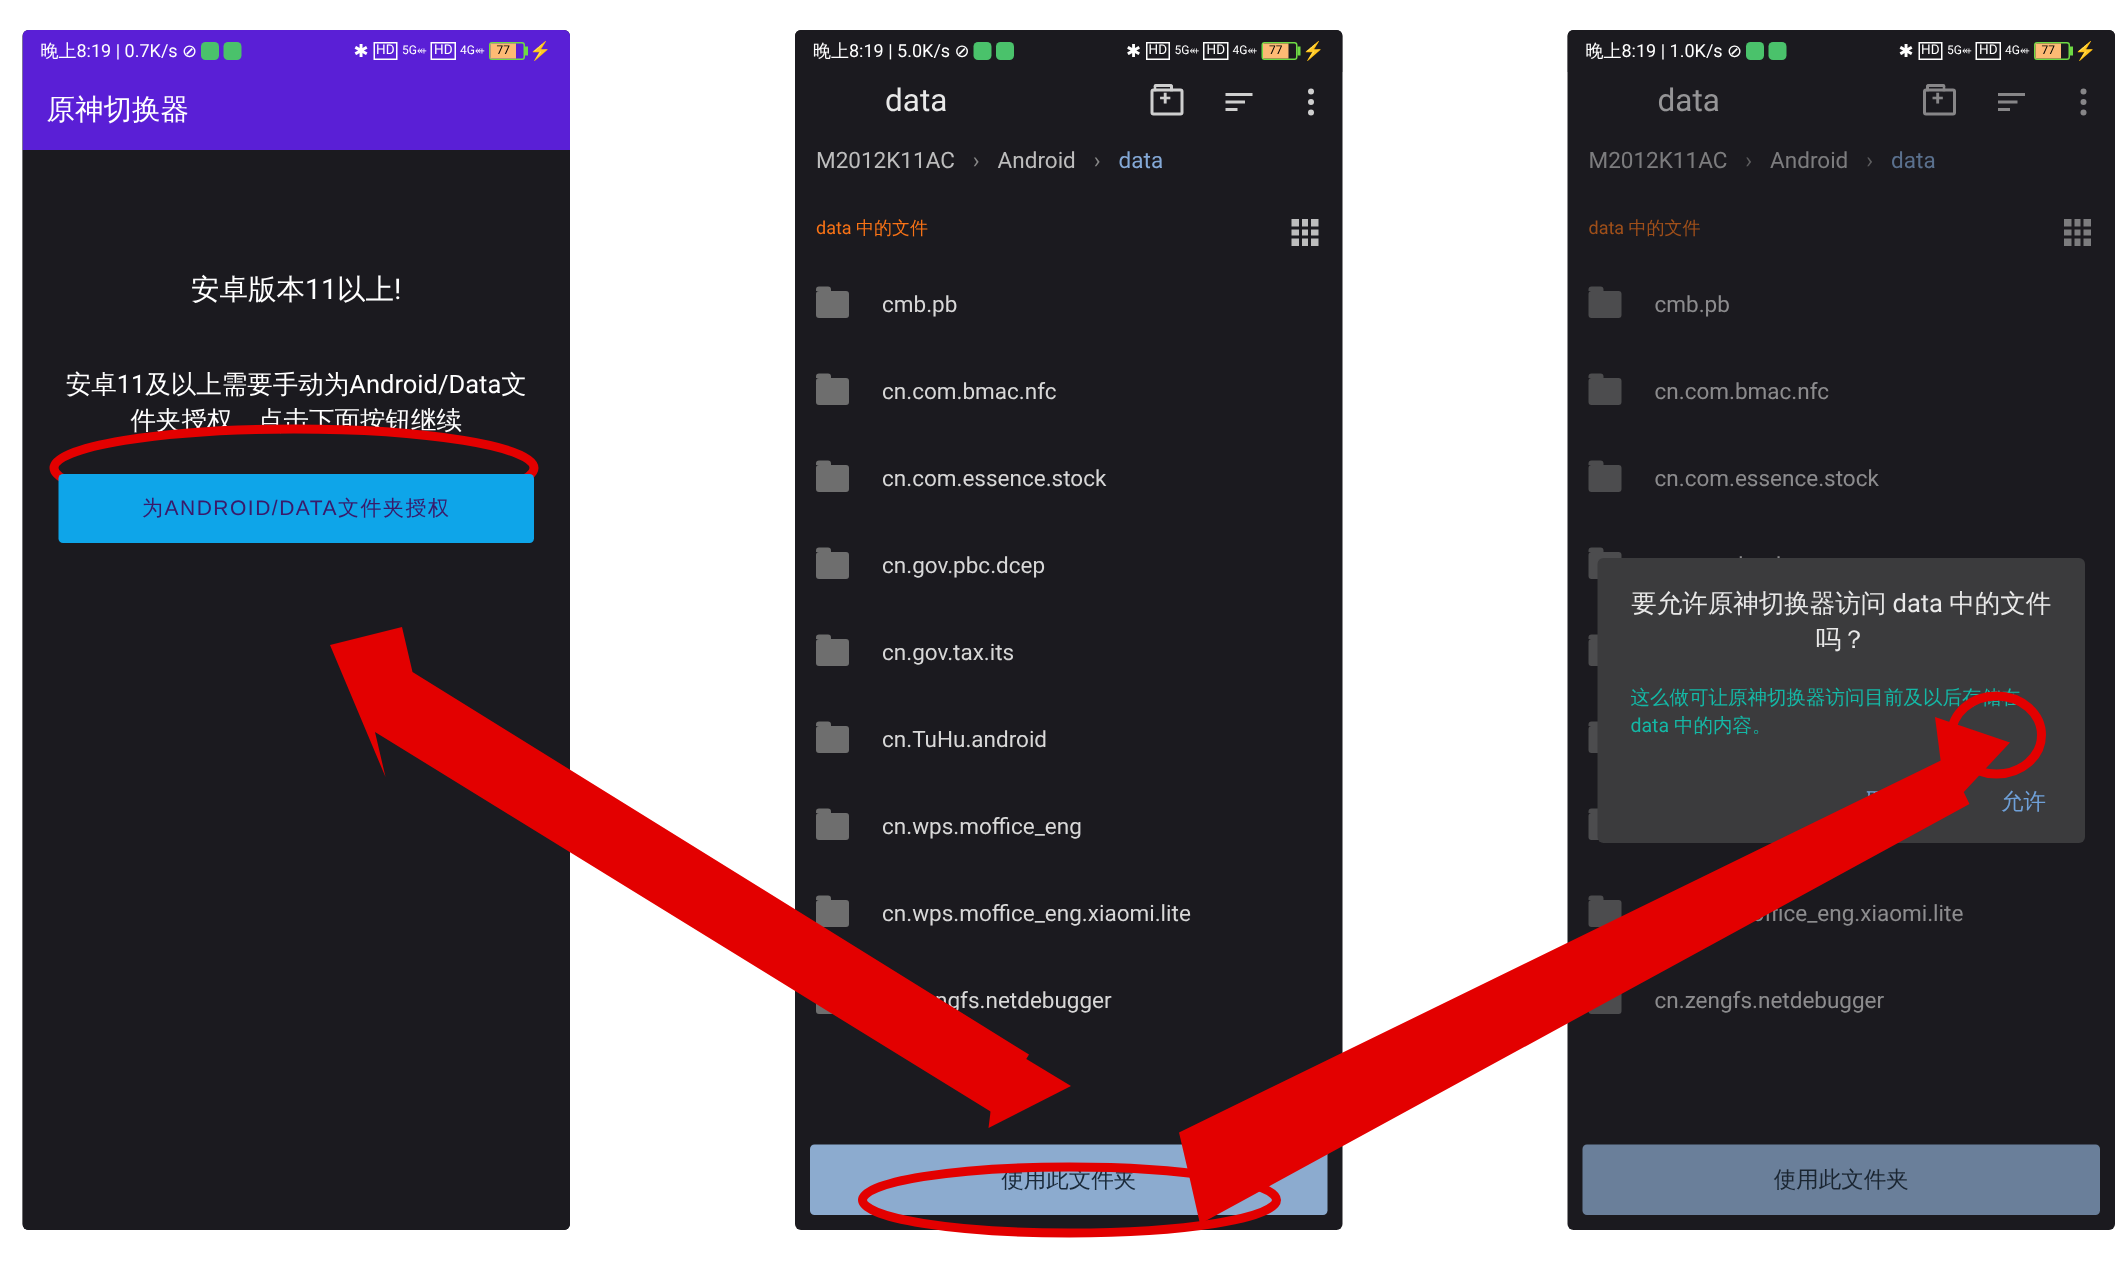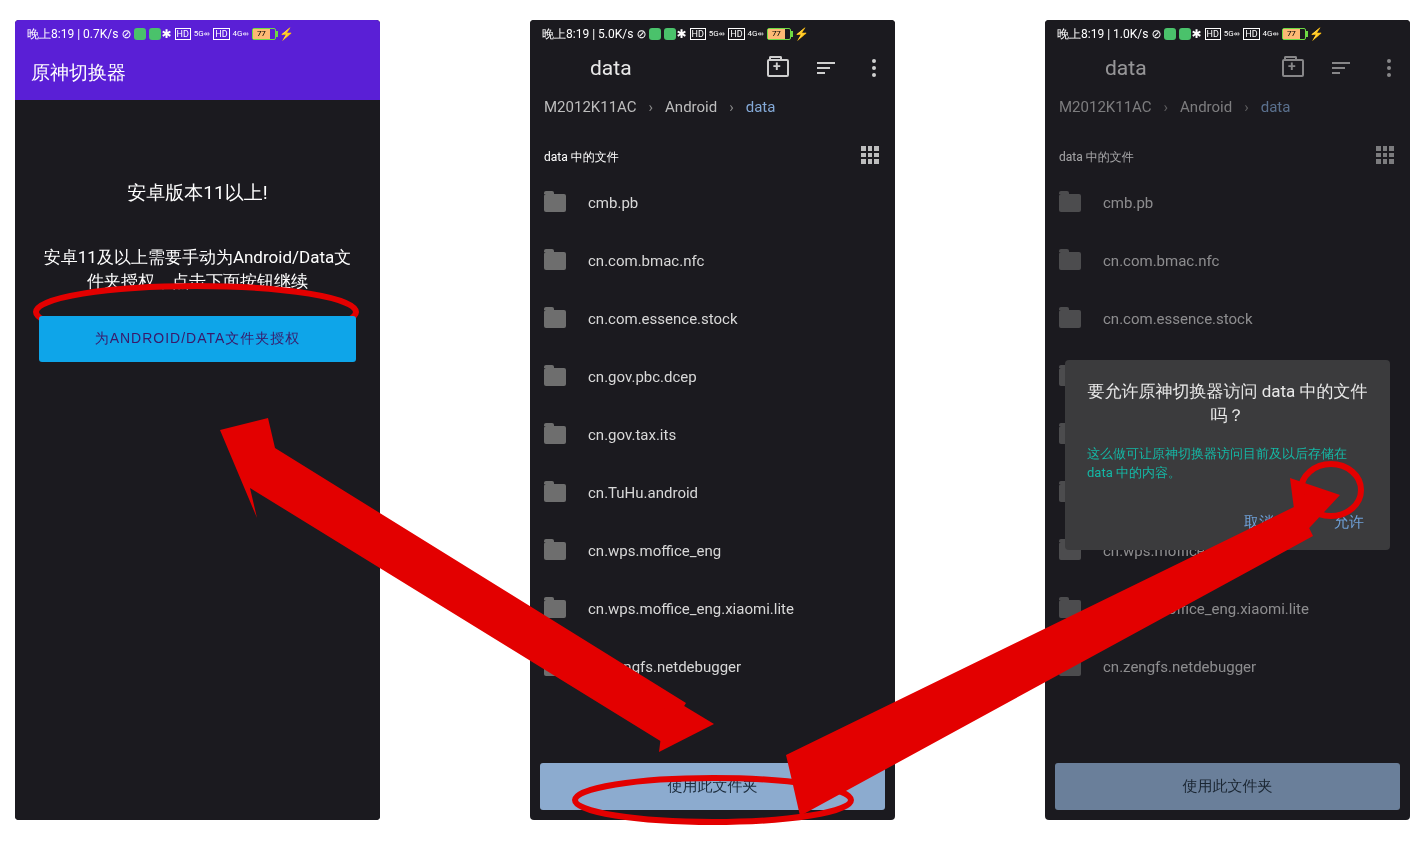--- a/index.html
+++ b/index.html
@@ -19,24 +19,25 @@
       overflow: hidden;
       display: flex;
       flex-direction: column;
       position: relative;
       flex-shrink: 0;
     }
     .status-bar {
       height: 28px;
       display: flex;
       align-items: center;
-      justify-content: flex-start;
+      justify-content: space-between;
       padding: 0 12px;
       color: #fff;
       font-size: 12px;
+      gap: 44px;
     }
     .phone-1 .status-bar { background: #5a1fd6; }
     .phone-2 .status-bar, .phone-3 .status-bar { background: #1b1a1f; }
     .status-left, .status-right { display: flex; align-items: center; gap: 3px; }
     .battery {
       width: 24px; height: 12px; border: 1px solid #6eda44; border-radius: 2px;
       position: relative; display: flex; align-items: center;
     }
     .battery::after {
       content: ''; position: absolute; right: -3px; width: 2px; height: 6px; background: #6eda44;
@@ -87,22 +88,22 @@
     .fb-title { color: #e8e8e8; font-size: 21px; flex: 1; }
     .fb-actions { display: flex; gap: 26px; align-items: center; color: #cfcfcf; }
     .icon-btn { width: 22px; height: 22px; display: flex; align-items: center; justify-content: center; cursor: pointer; }
     .breadcrumb {
       display: flex; align-items: center; gap: 12px; padding: 10px 14px;
       color: #bdbdbd; font-size: 15px;
     }
     .breadcrumb .current { color: #84a9d7; }
     .chevron-r { color: #888; }
     .section-label {
-      display: flex; justify-content: space-between; align-items: flex-end;
-      padding: 18px 14px 8px; color: #ffffff; font-size: 12px;
+      display: flex; justify-content: space-between; align-items: flex-start;
+      padding: 18px 14px 8px; color: #f97316; font-size: 12px;
     }
     .file-list { flex: 1; overflow: hidden; }
     .file-item {
       display: flex; align-items: center; gap: 22px;
       padding: 20px 14px; color: #d8d8d8; font-size: 15px;
       border-bottom: 0;
     }
     .folder-icon { width: 22px; height: 18px; background: #6e6e6e; border-radius: 2px; position: relative; }
     .folder-icon::before {
       content: ''; position: absolute; top: -3px; left: 0; width: 10px; height: 3px; background: #6e6e6e; border-radius: 2px 2px 0 0;
@@ -400,21 +401,21 @@
         <div class="folder-icon"></div>
         <span>cn.wps.moffice_eng.xiaomi.lite</span>
       </div>
     <div class="file-item">
         <div class="folder-icon"></div>
         <span>cn.zengfs.netdebugger</span>
       </div>
   </div>
   <button class="use-folder-btn" style="opacity:.7">使用此文件夹</button>
 
-  <div class="dialog-overlay" style="background:none; top:320px; bottom:auto;">
+  <div class="dialog-overlay" style="background:none; top:332px; bottom:auto;">
     <div class="dialog">
       <div class="dialog-title">要允许原神切换器访问 data 中的文件吗？</div>
       <div class="dialog-msg">这么做可让原神切换器访问目前及以后存储在 data 中的内容。</div>
       <div class="dialog-actions">
         <button class="dialog-btn">取消</button>
         <button class="dialog-btn">允许</button>
       </div>
     </div>
   </div>
 </div>

